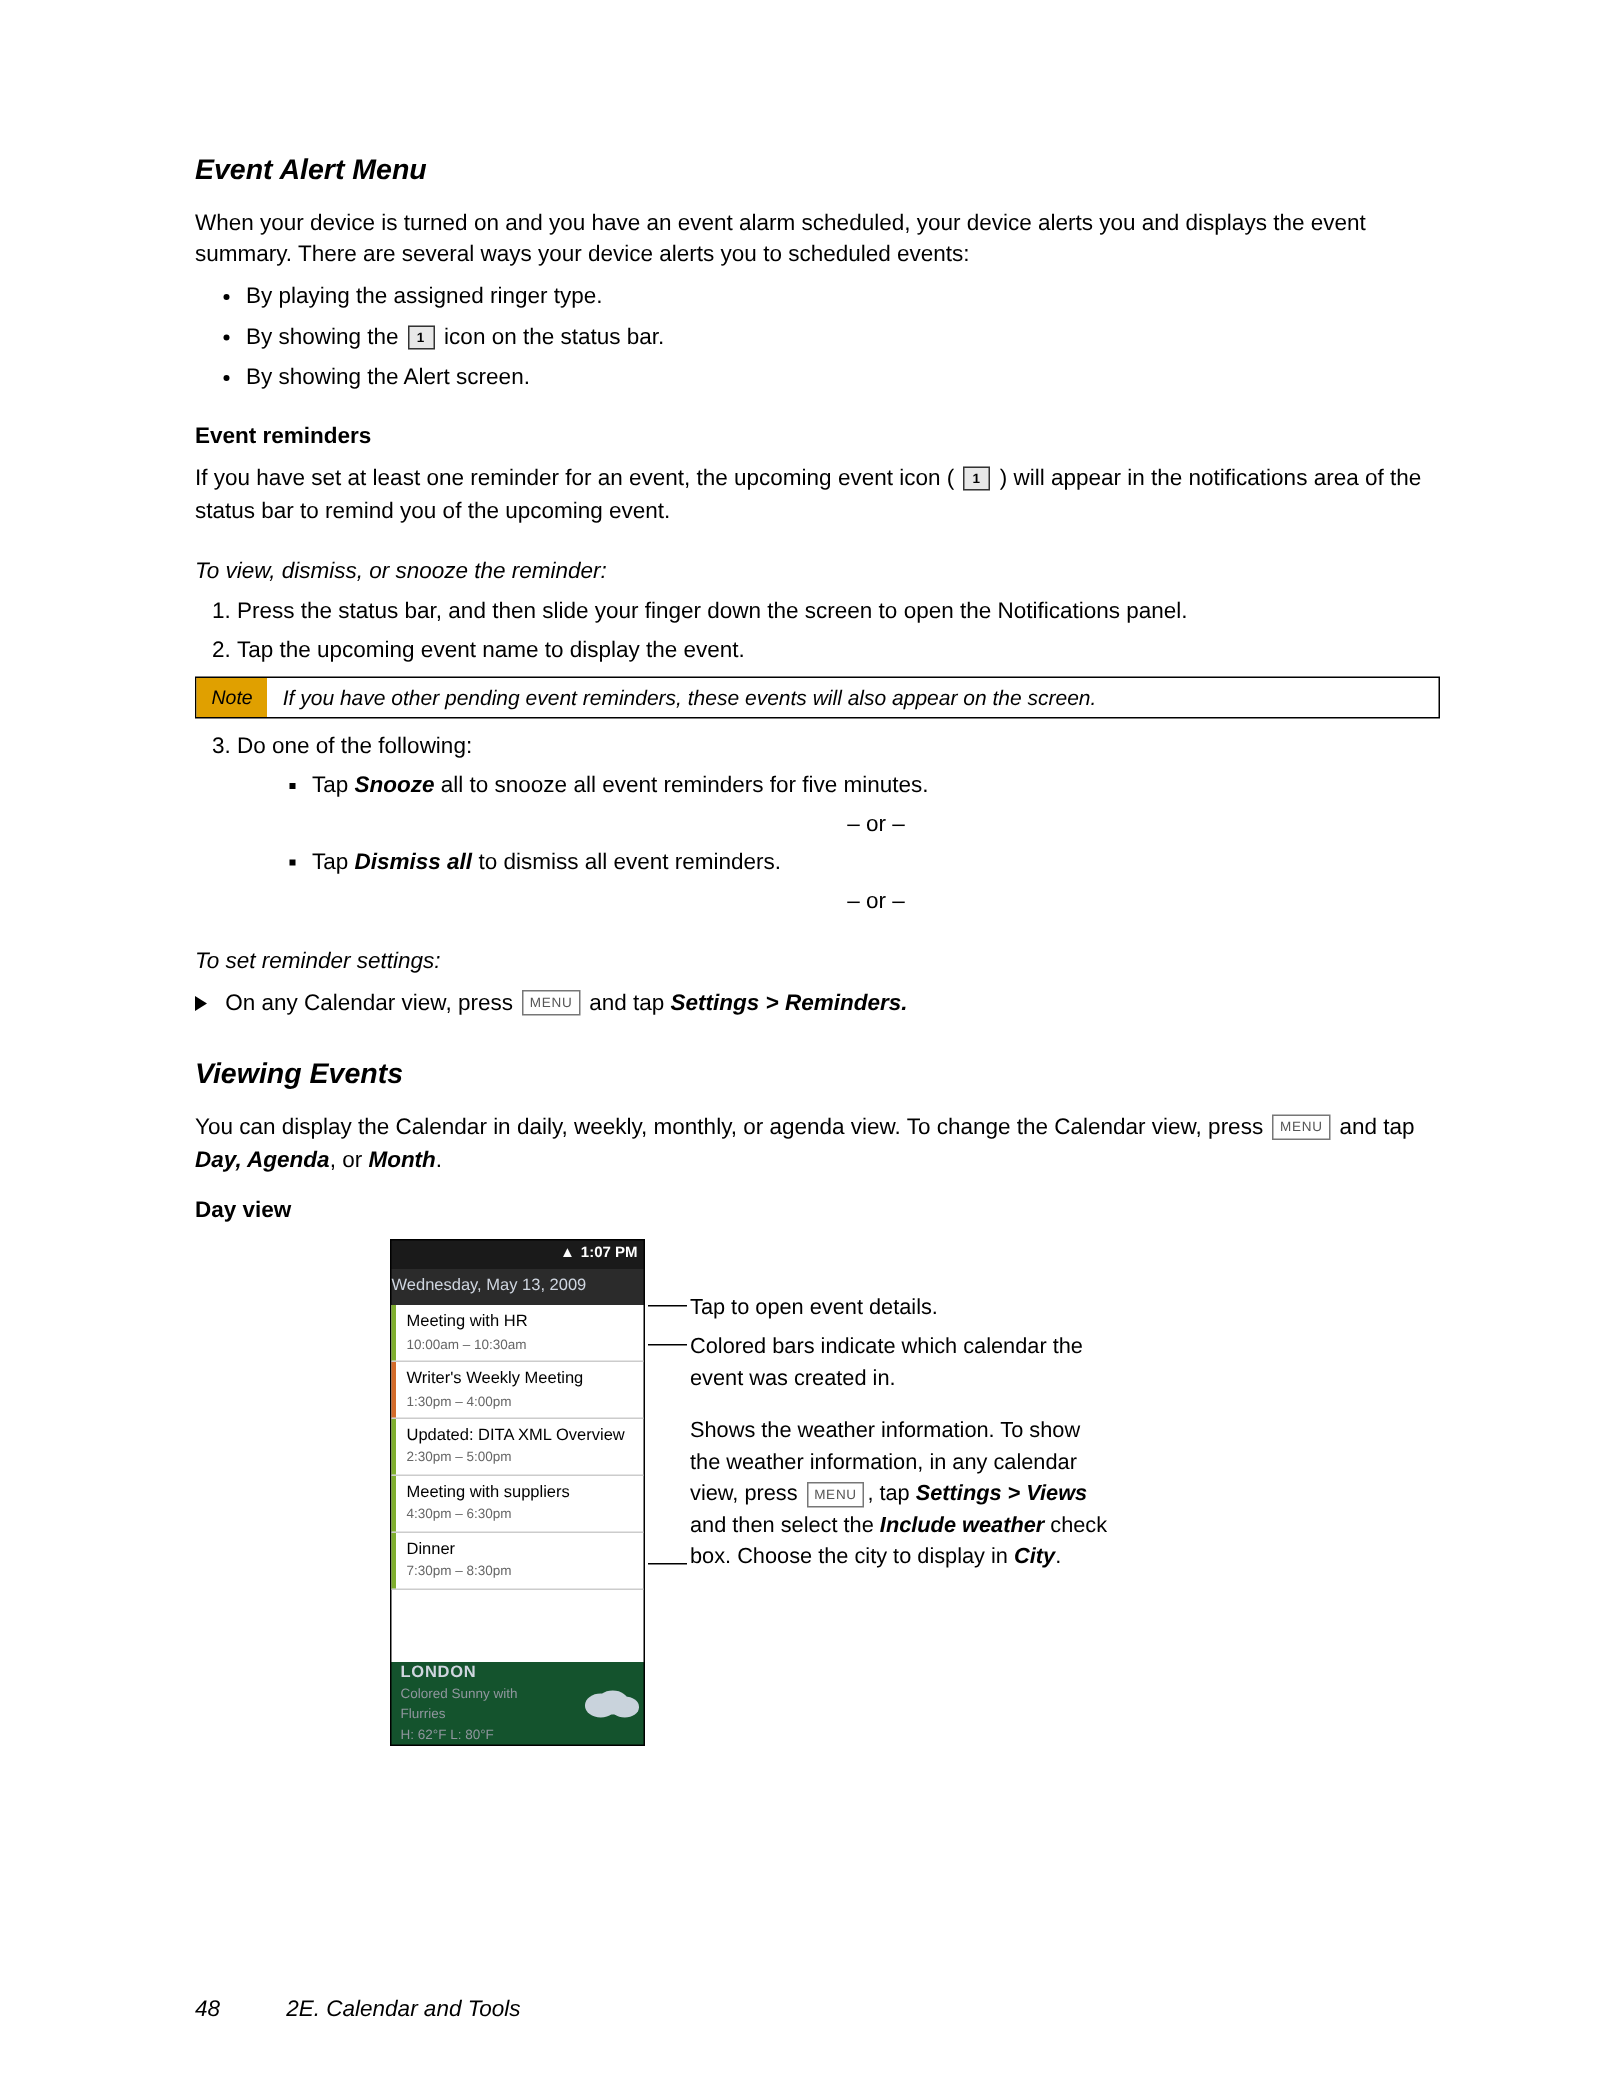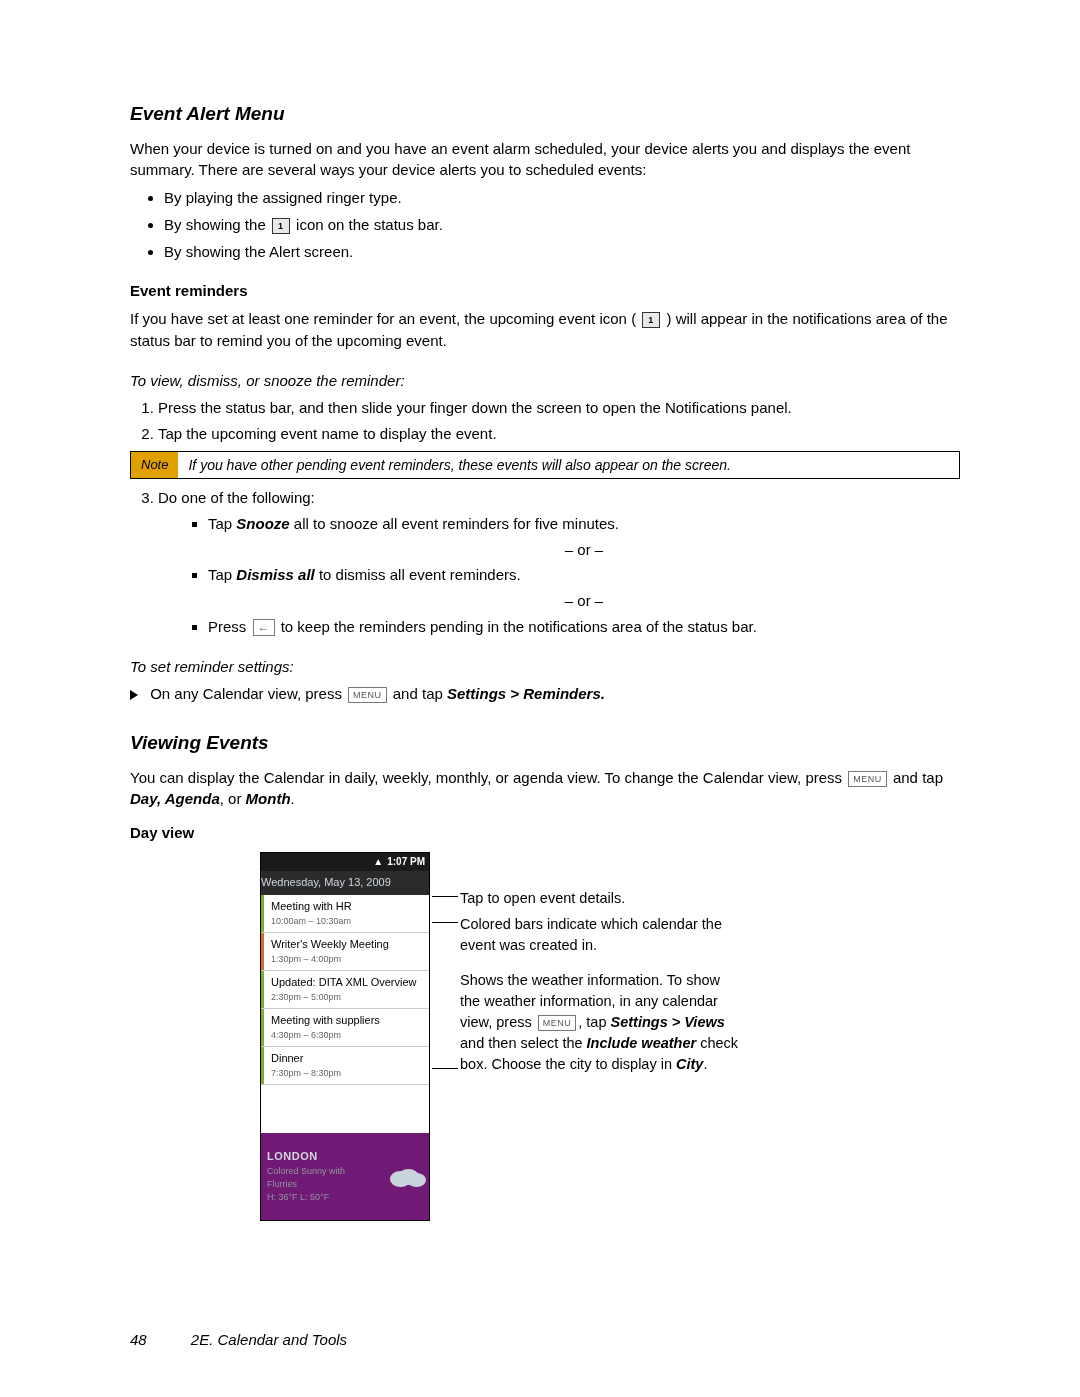--- a/index.html
+++ b/index.html
@@ -138,23 +138,23 @@
   }
   .evt .bar {
     position: absolute;
     left: 0; top: 0; bottom: 0;
     width: 3px;
   }
   .evt-title { font-size: 11px; padding-left: 4px; }
   .evt-time  { font-size: 9px; color: #666; padding-left: 4px; }
   .phone-gap { background: #fff; height: 48px; }
   .weather {
-    background: #701a75;
+    background: #14532d;
     color: #d0d6df;
-    padding: 16px 6px;
+    padding: 0 6px;
     display: flex;
     justify-content: space-between;
     align-items: center;
     gap: 40px;
   }
   .weather .city { font-weight: bold; font-size: 11px; letter-spacing: 0.5px; }
   .weather .cond { font-size: 9px; color: #90969e; }
   .weather .hl   { font-size: 9px; color: #90969e; }
   .cloud {
     width: 26px; height: 16px;
@@ -233,25 +233,20 @@
           <span>Tap </span><span class="bolditalic">Snooze</span><span> all to snooze all event reminders for five minutes.</span>
         </li>
       </ul>
       <div class="or-line">– or –</div>
       <ul class="square">
         <li>
           <span>Tap </span><span class="bolditalic">Dismiss all</span><span> to dismiss all event reminders.</span>
         </li>
       </ul>
       <div class="or-line">– or –</div>
-      <ul class="square">
-        <li>
-          <span>Press </span><span class="key-back"></span><span> to keep the reminders pending in the notifications area of the status bar.</span>
-        </li>
-      </ul>
     </li>
   </ol>
 
   <p class="italic" style="margin-top:18px">To set reminder settings:</p>
 
   <p>
     <span class="tri"></span>
     <span>On any Calendar view, press </span><span class="key-menu"></span><span> and tap </span><span class="bolditalic">Settings &gt; Reminders.</span>
   </p>
 
@@ -296,21 +291,21 @@
             <div class="bar" style="background:#7fae2e"></div>
             <div class="evt-title">Dinner</div>
             <div class="evt-time">7:30pm – 8:30pm</div>
           </div>
         </div>
       <div class="phone-gap"></div>
       <div class="weather">
         <div>
           <div class="city">LONDON</div>
           <div class="cond">Colored Sunny with Flurries</div>
-          <div class="hl">H: 36°F   L: 50°F</div>
+          <div class="hl">H: 62°F   L: 80°F</div>
         </div>
         <div class="cloud"></div>
       </div>
     </div>
 
     <div class="callouts">
       <div class="leader" style="left:-28px; top:44px; width:26px"></div>
       <div class="co" style="top:36px">Tap to open event details.</div>
 
       <div class="leader" style="left:-28px; top:70px; width:26px"></div>

